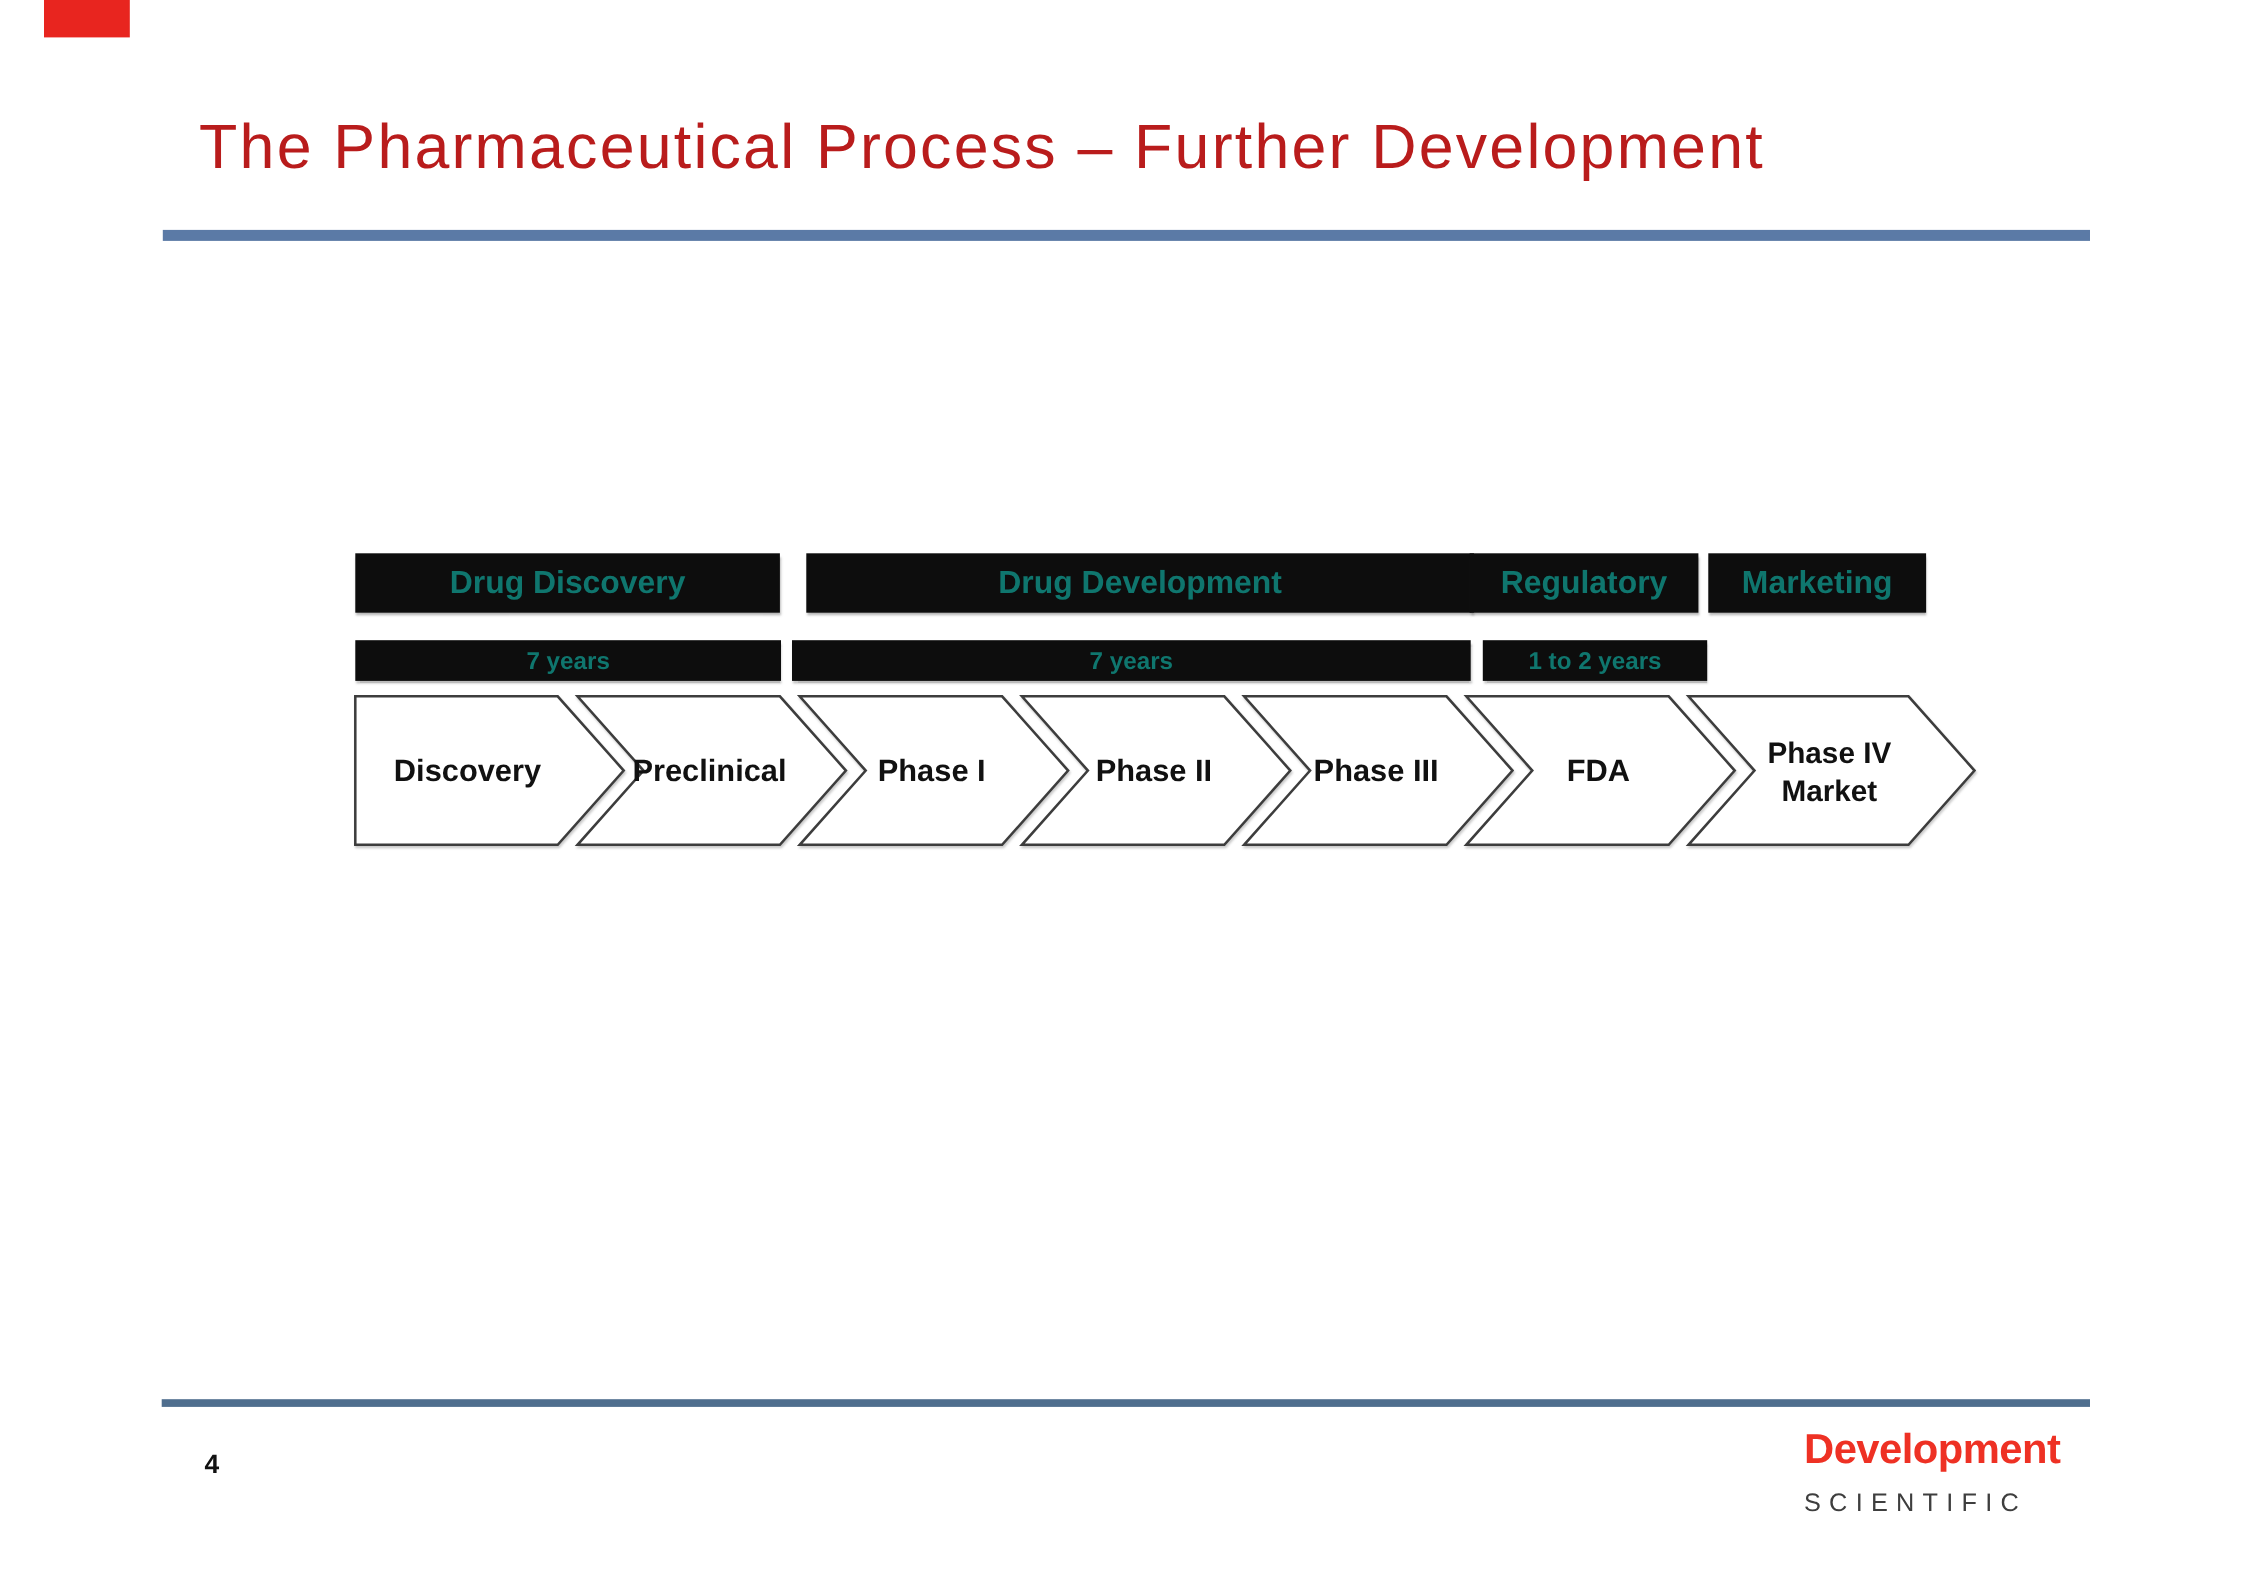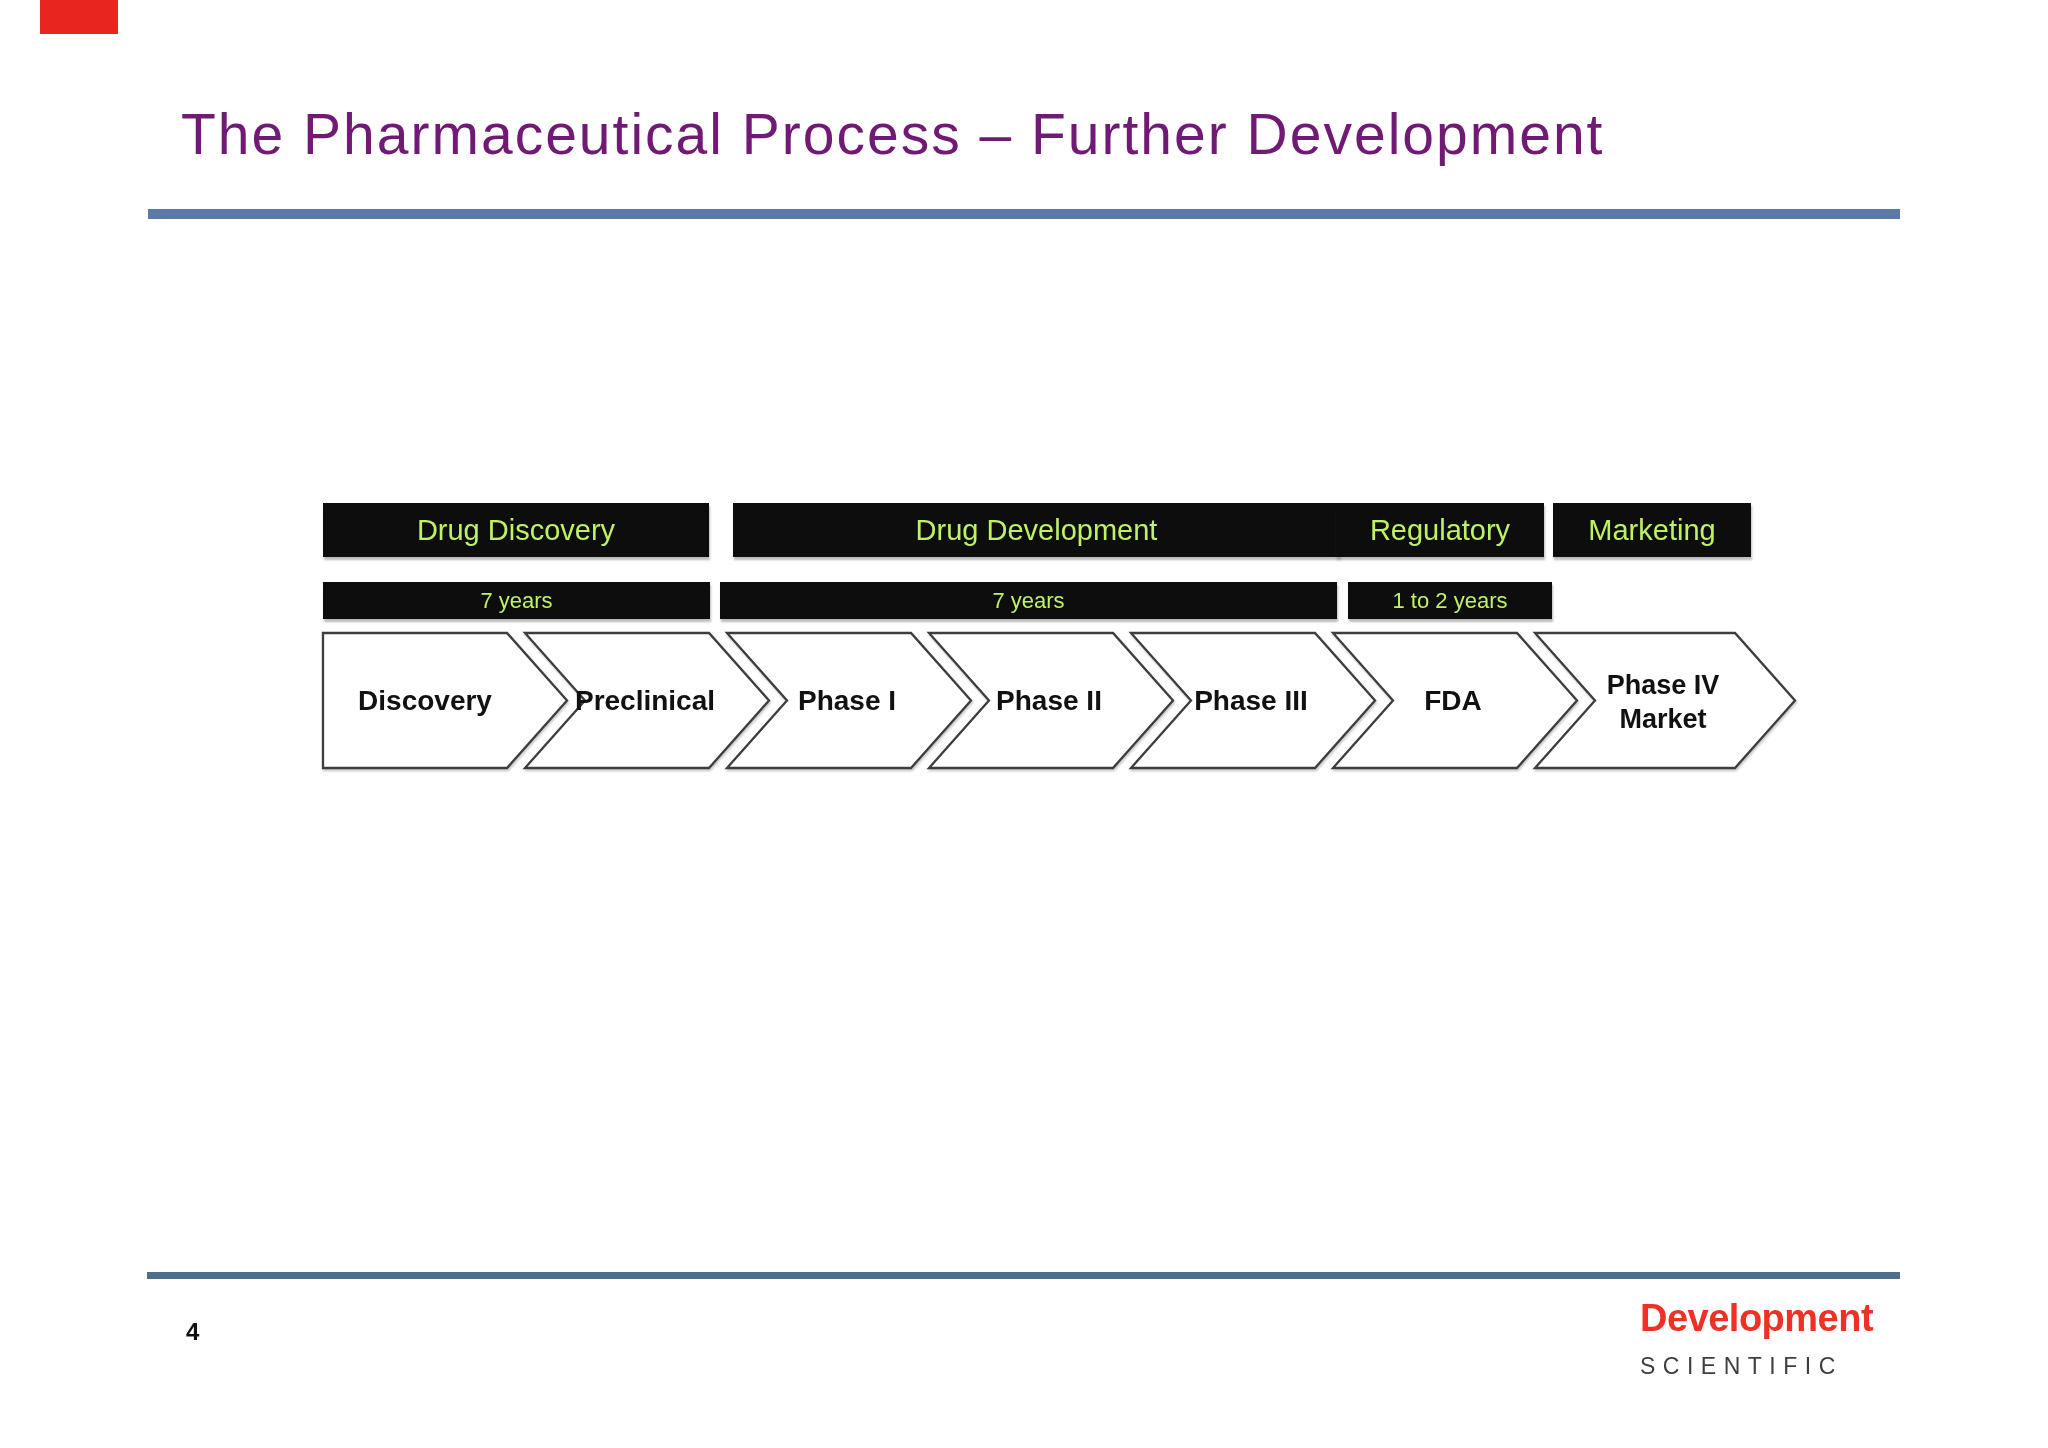--- a/index.html
+++ b/index.html
@@ -6,29 +6,29 @@
     margin:0;padding:0;background:#ffffff;
     width:2048px;height:1448px;overflow:hidden;
     font-family:"Liberation Sans","DejaVu Sans",sans-serif;
   }
   #slide{position:relative;width:2048px;height:1448px;background:#ffffff;}
 
   #corner-mark{position:absolute;left:40px;top:0;width:78px;height:34px;}
 
   #slide-title{
     position:absolute;left:181px;top:101px;
-    font-size:57px;letter-spacing:2px;color:#701a75;white-space:nowrap;
+    font-size:57px;letter-spacing:2px;color:#b91c1c;white-space:nowrap;
   }
   .rule{position:absolute;}
   #title-rule{left:148px;top:209px;width:1752px;height:10px;}
   #footer-rule{left:147px;top:1272px;width:1753px;height:7px;}
 
   .bar{
     position:absolute;display:flex;align-items:center;justify-content:center;
-    color:#bef264;font-weight:normal;white-space:nowrap;
+    color:#0f766e;font-weight:bold;white-space:nowrap;
     box-shadow:1px 3px 2px rgba(120,120,120,0.5);
     text-align:center;
   }
   .phase-bar{top:503px;height:54px;font-size:29px;}
   .duration-bar{top:582px;height:37px;font-size:22px;}
 
   #arrow-layer{position:absolute;left:0;top:0;width:2048px;height:1448px;}
   .arrow-shape{fill:#ffffff;stroke:#3d3d3d;stroke-width:2.3px;filter:drop-shadow(1px 2px 1px rgba(120,120,120,0.4));}
   .arrow-label{font-family:"Liberation Sans","DejaVu Sans",sans-serif;font-weight:bold;fill:#111111;text-anchor:middle;}
 

